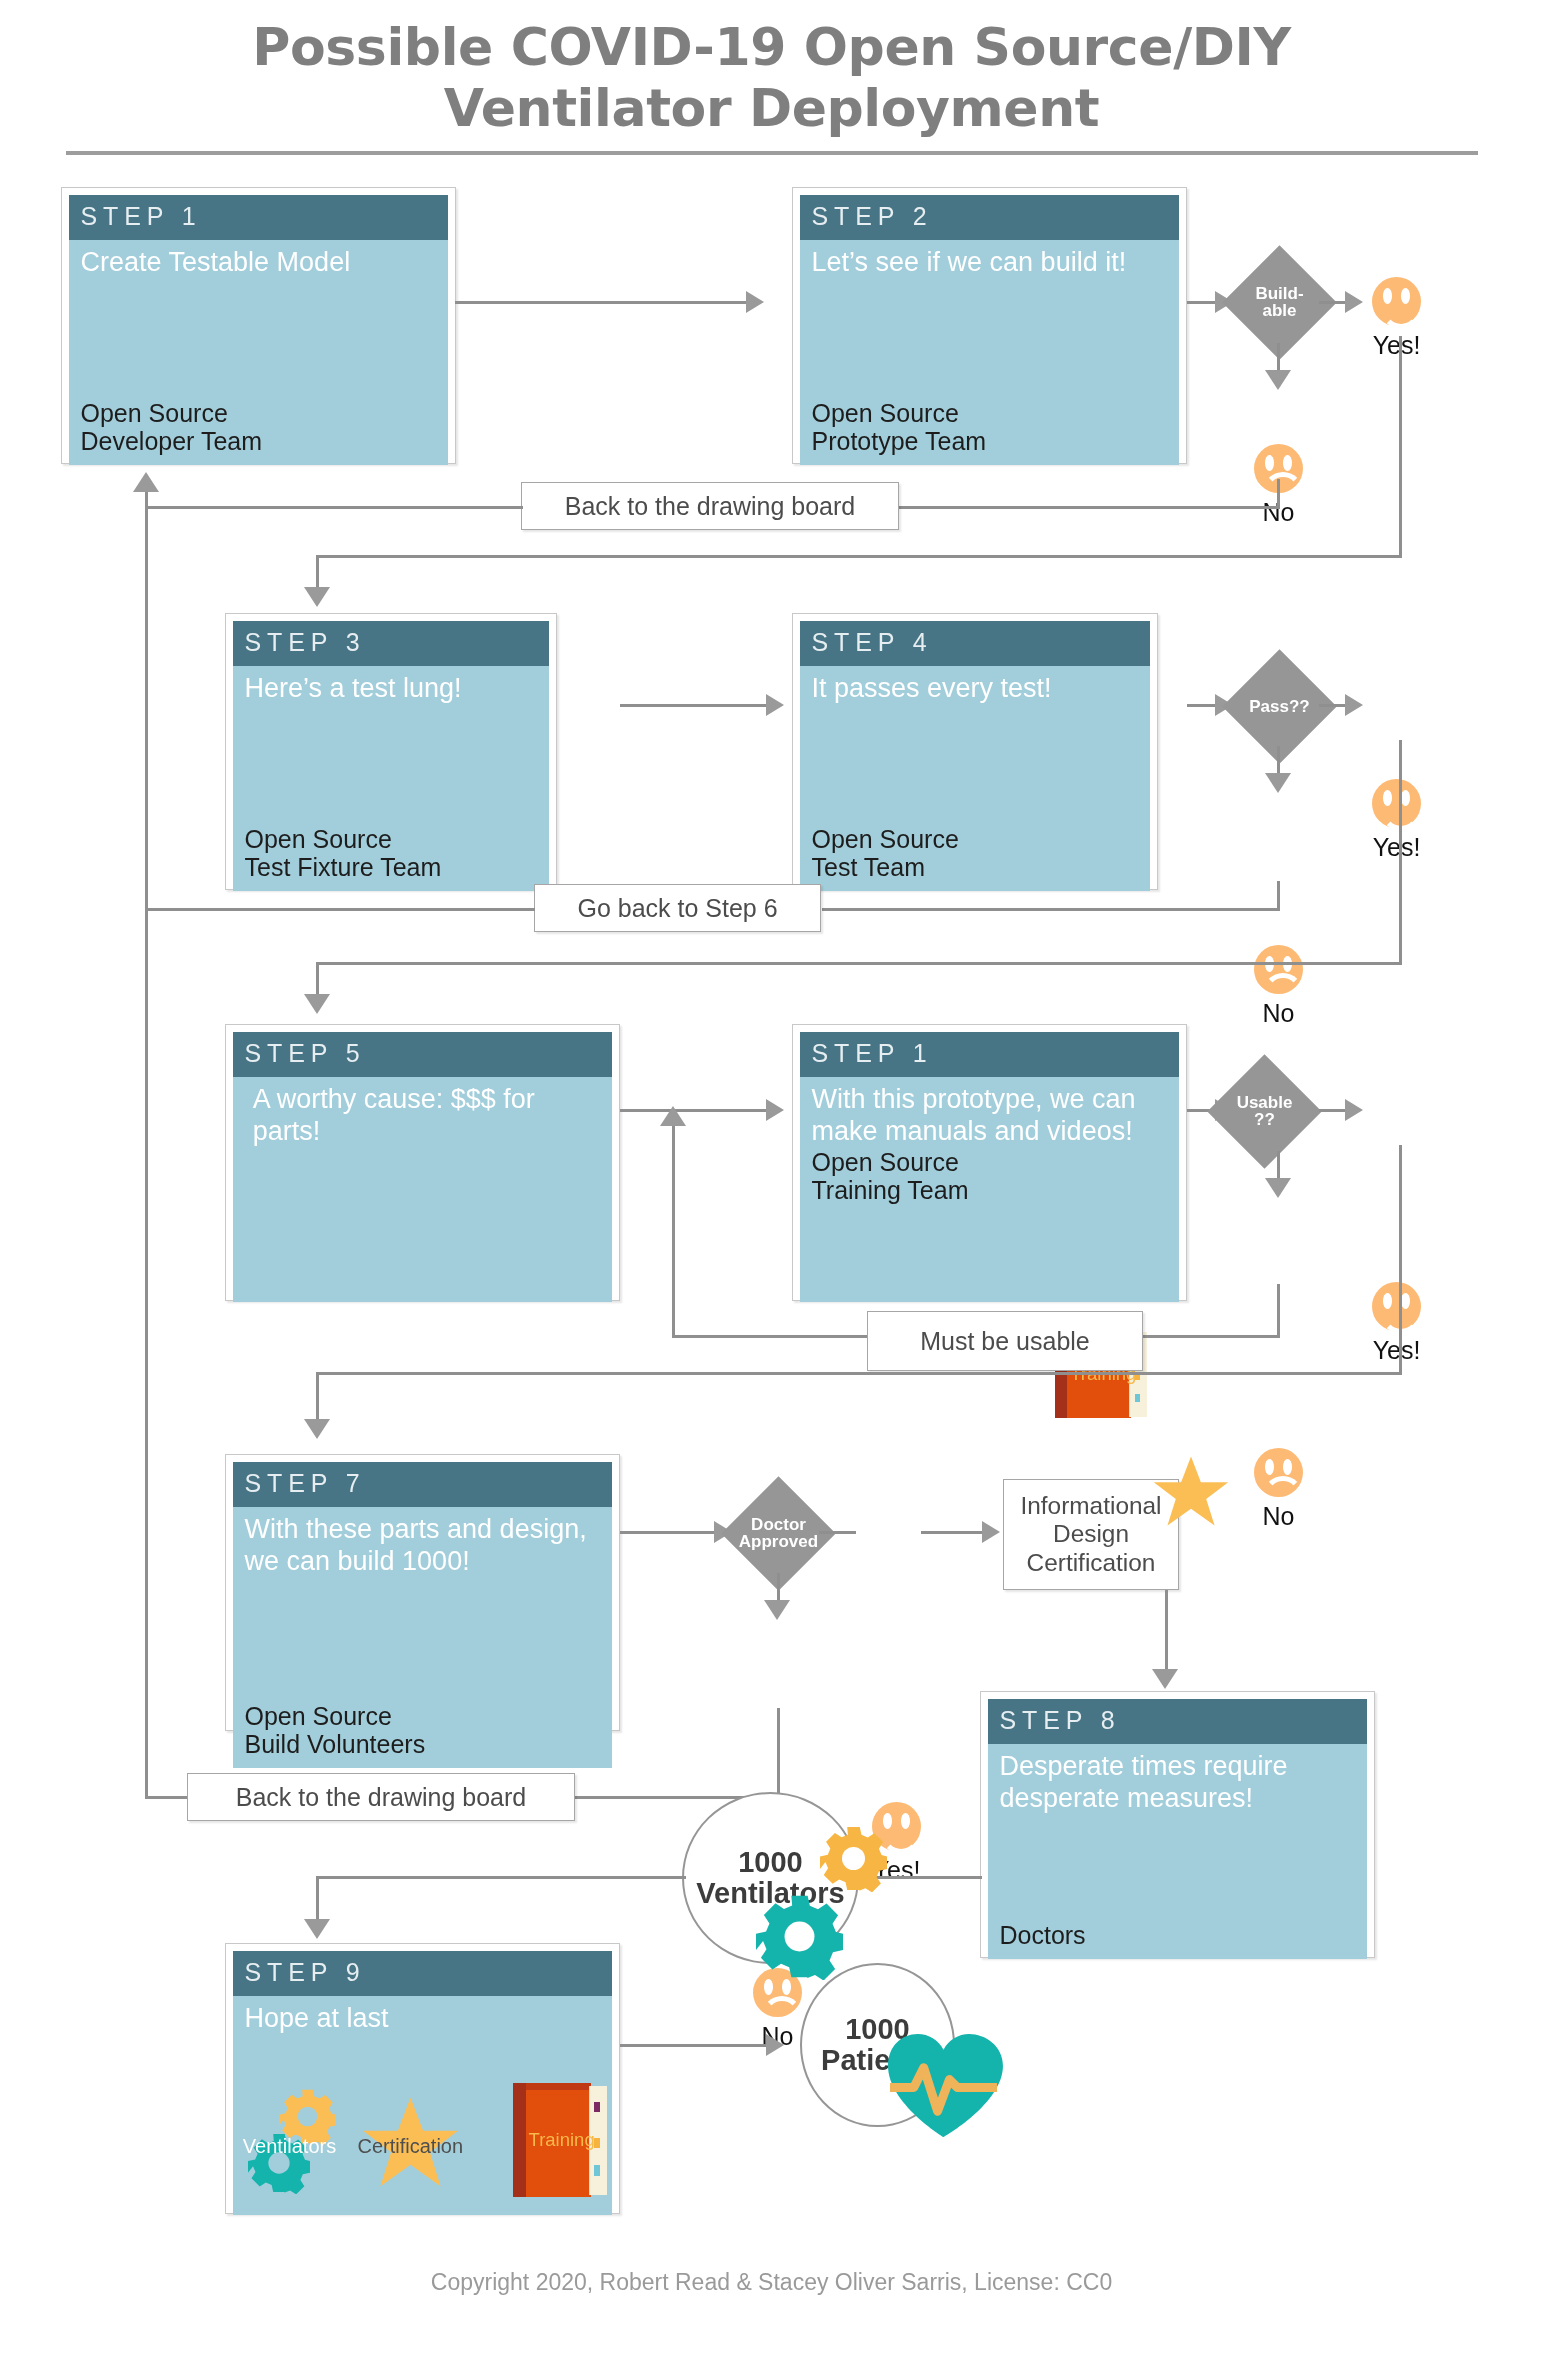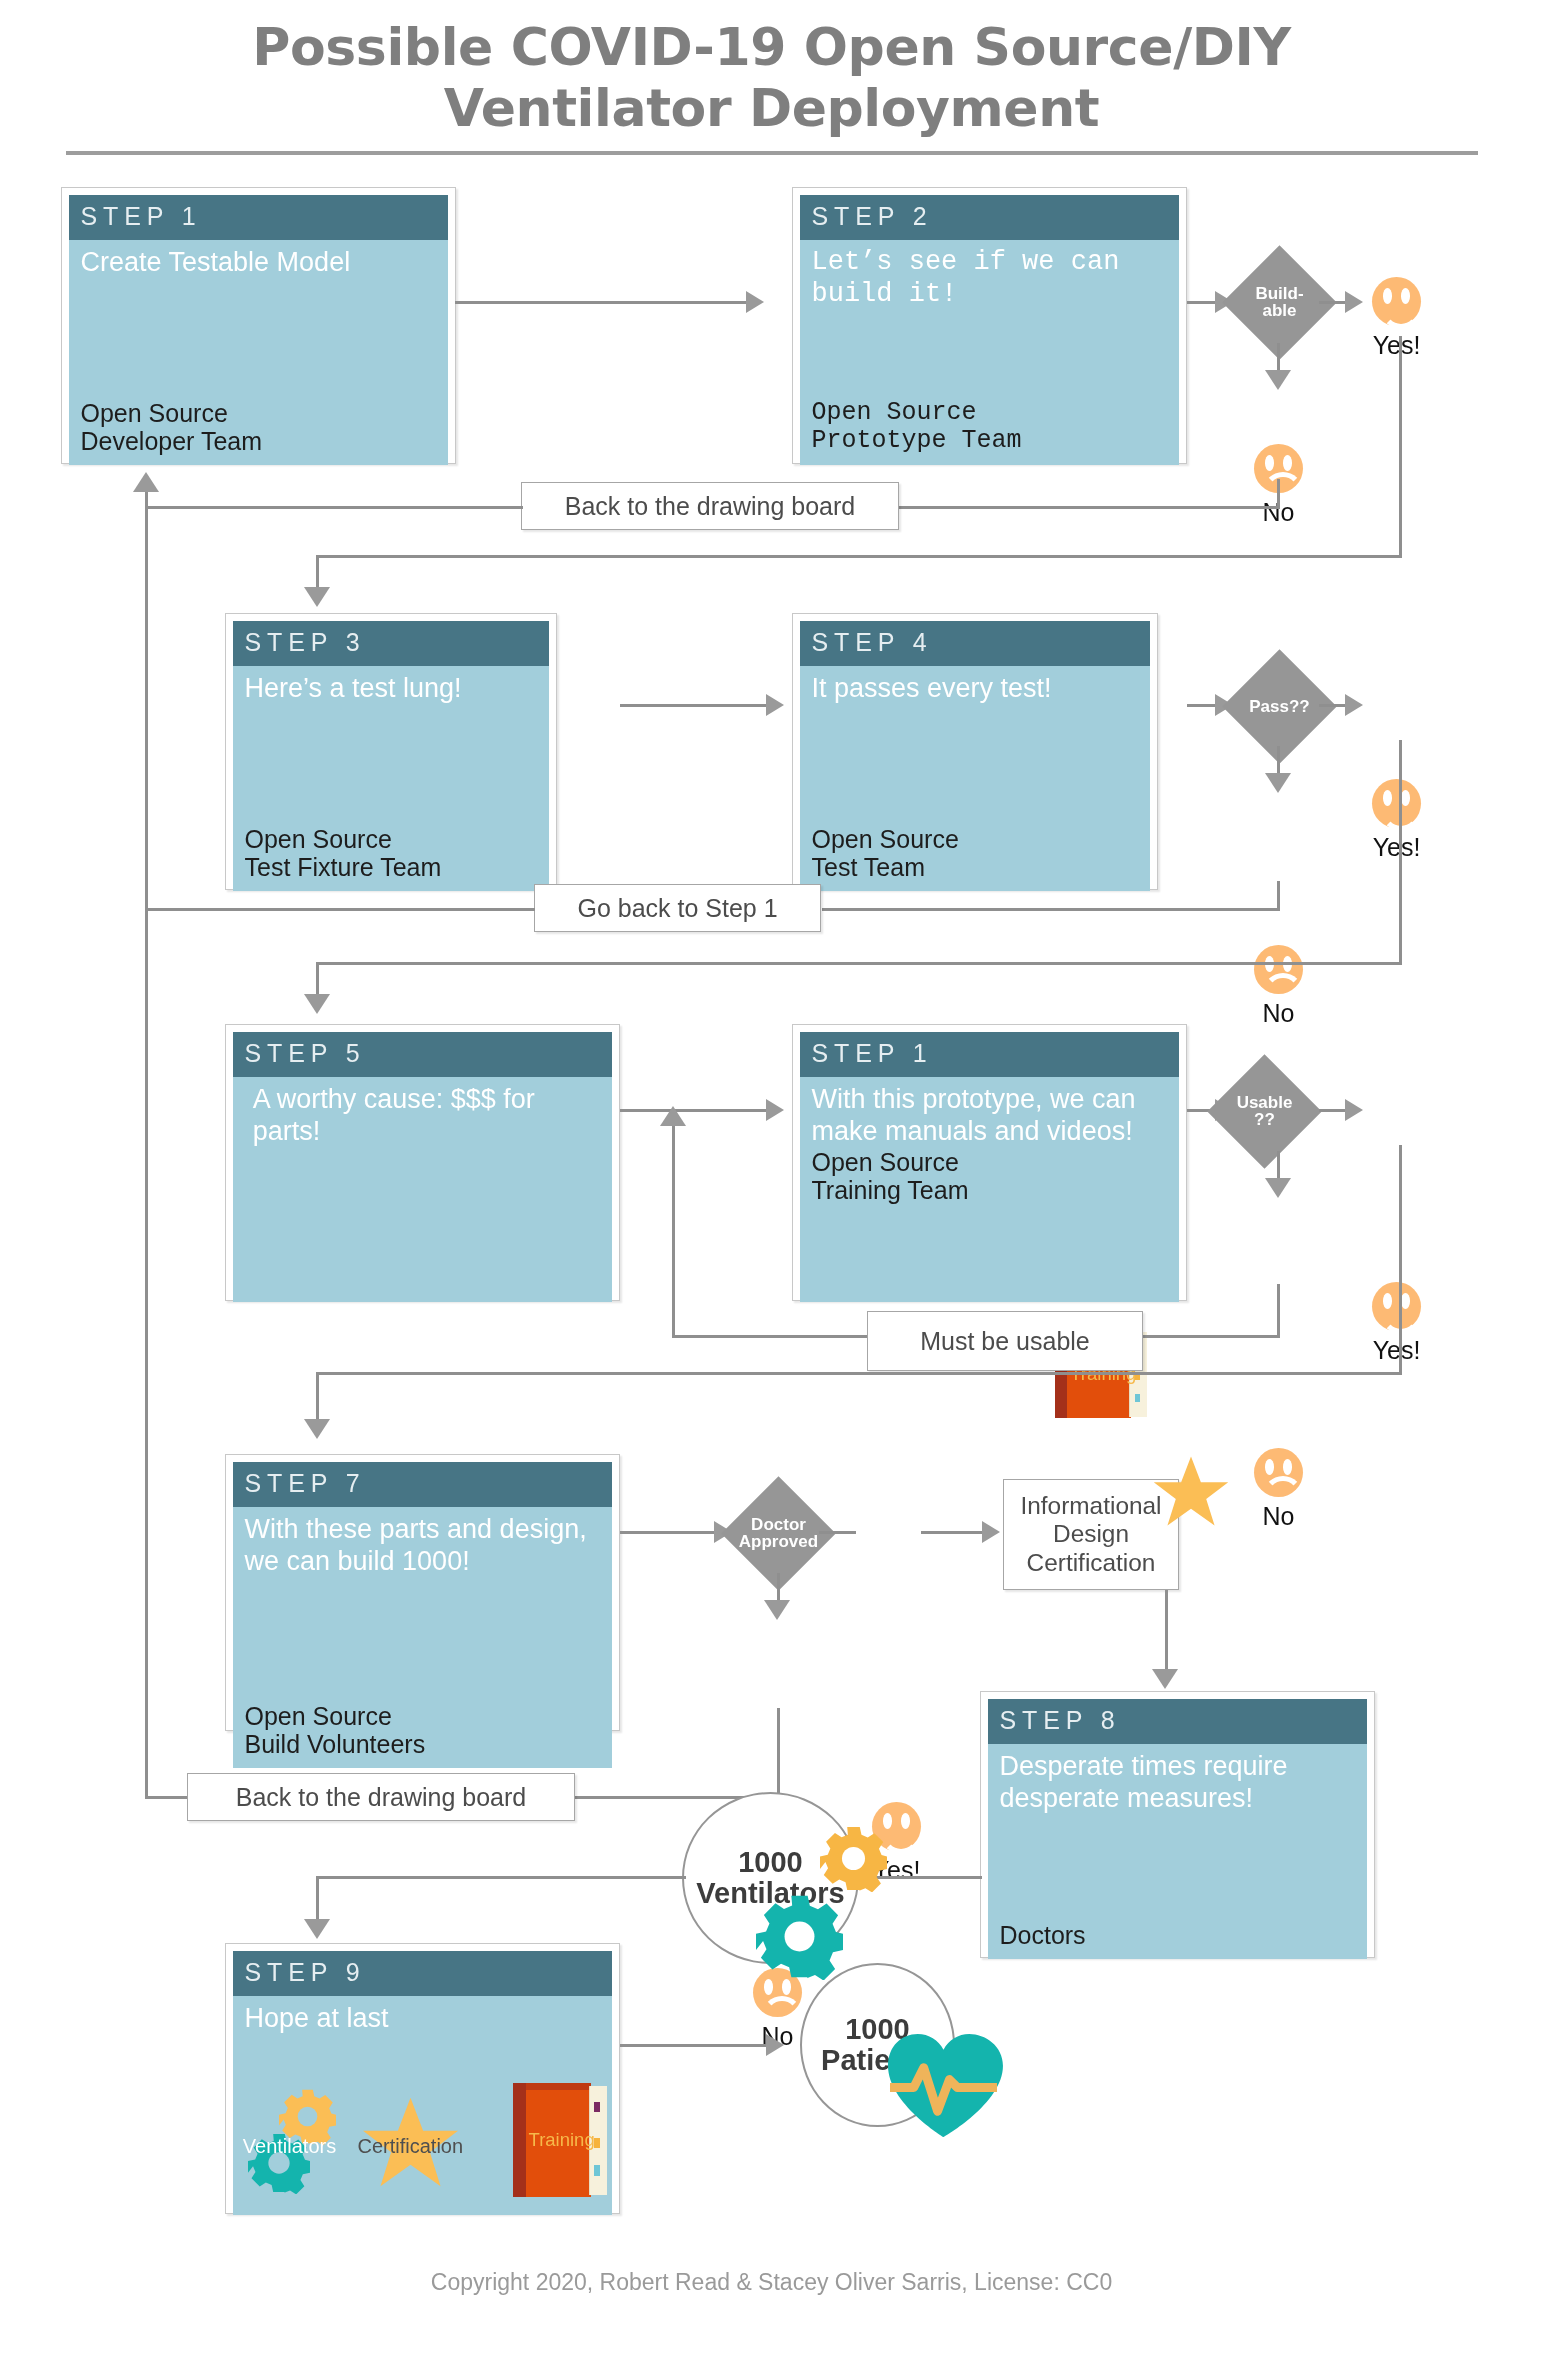--- a/index.html
+++ b/index.html
@@ -101,21 +101,21 @@
       <div class="card-team">Open Source
 Developer Team</div>
     </div>
   </div>
 
   <div class="abs ln lnh" style="left:455px;top:301px;width:294px;"></div>
   <div class="abs arrow ar-right" style="left:746px;top:291px;"></div>
 
   <div class="abs card" style="left:792px;top:187px;width:395px;height:277px;">
     <div class="card-hd">STEP 2</div>
-    <div class="card-bd" style="height:225px;font-family:Liberation Mono, monospace;">
+    <div class="card-bd" style="height:225px;">
       <div class="card-main">Let’s see if we can build it!</div>
       <div class="card-team">Open Source
 Prototype Team</div>
     </div>
   </div>
 
   <div class="abs ln lnh" style="left:1187px;top:301px;width:32px;"></div>
   <div class="abs arrow ar-right" style="left:1215px;top:291px;"></div>
   <div class="abs diamond-wrap" style="left:1239px;top:262px;">
     <div class="diamond"></div>
@@ -196,21 +196,21 @@
   <div class="abs face" style="left:1254px;top:798px;">
     <span class="eye l"></span>
     <span class="eye r"></span>
     <span class="frown"></span>
     <span class="face-label">No</span>
   </div>
 
   <div class="abs ln lnv" style="left:1277px;top:881px;width:2.5px;height:29px;"></div>
   <div class="abs ln lnh" style="left:822px;top:908px;width:458px;"></div>
   <div class="abs labelbox" style="left:534px;top:884px;width:287px;height:48px;">
-      <span>Go back to Step 1</span>
+      <span>Go back to Step 6</span>
     </div>
   <div class="abs ln lnh" style="left:145px;top:908px;width:390px;"></div>
 
   <div class="abs ln lnh" style="left:316px;top:962px;width:1086px;"></div>
   <div class="abs ln lnv" style="left:316px;top:962px;width:2.5px;height:35px;"></div>
   <div class="abs arrow ar-down" style="left:304px;top:994px;"></div>
   <div class="abs ln lnv" style="left:1399px;top:740px;width:2.5px;height:223px;"></div>
 
   <div class="abs card" style="left:225px;top:1024px;width:395px;height:277px;">
     <div class="card-hd">STEP 5</div>

